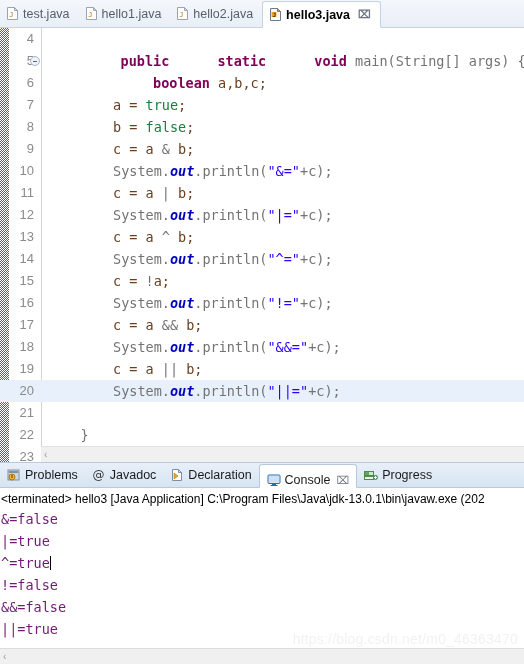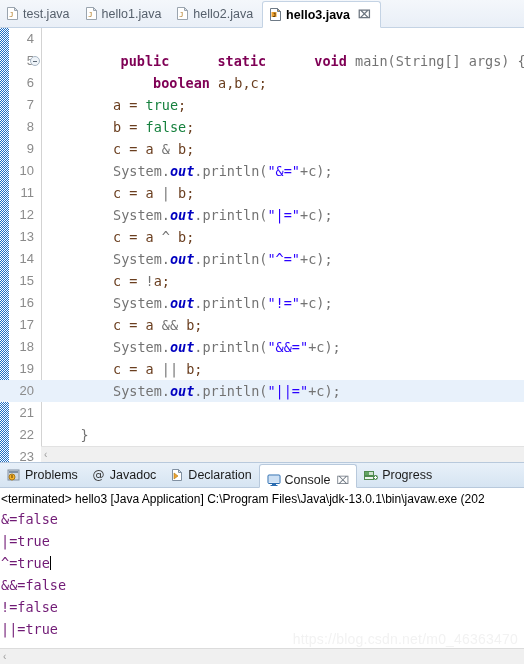--- a/index.html
+++ b/index.html
@@ -388,22 +388,22 @@
           <span>Progress</span>
         </div>
       </div>
   </div>
   <div class="console-body">
     <div class="console-head">&lt;terminated&gt; hello3 [Java Application] C:\Program Files\Java\jdk-13.0.1\bin\javaw.exe (202</div>
     <div id="console-output">
         <div class="console-line"><span>&amp;=false</span></div>
         <div class="console-line"><span>|=true</span></div>
         <div class="console-line"><span>^=true</span><span class="caret"></span></div>
+        <div class="console-line"><span>!=false</span></div>
         <div class="console-line"><span>&amp;&amp;=false</span></div>
-        <div class="console-line"><span>!=false</span></div>
         <div class="console-line"><span>||=true</span></div>
       </div>
     <div class="watermark">https://blog.csdn.net/m0_46363470</div>
     <div class="console-hscroll">
       <span class="hscroll-arrow">‹</span>
     </div>
   </div>
 </div>
 
 </body></html>

